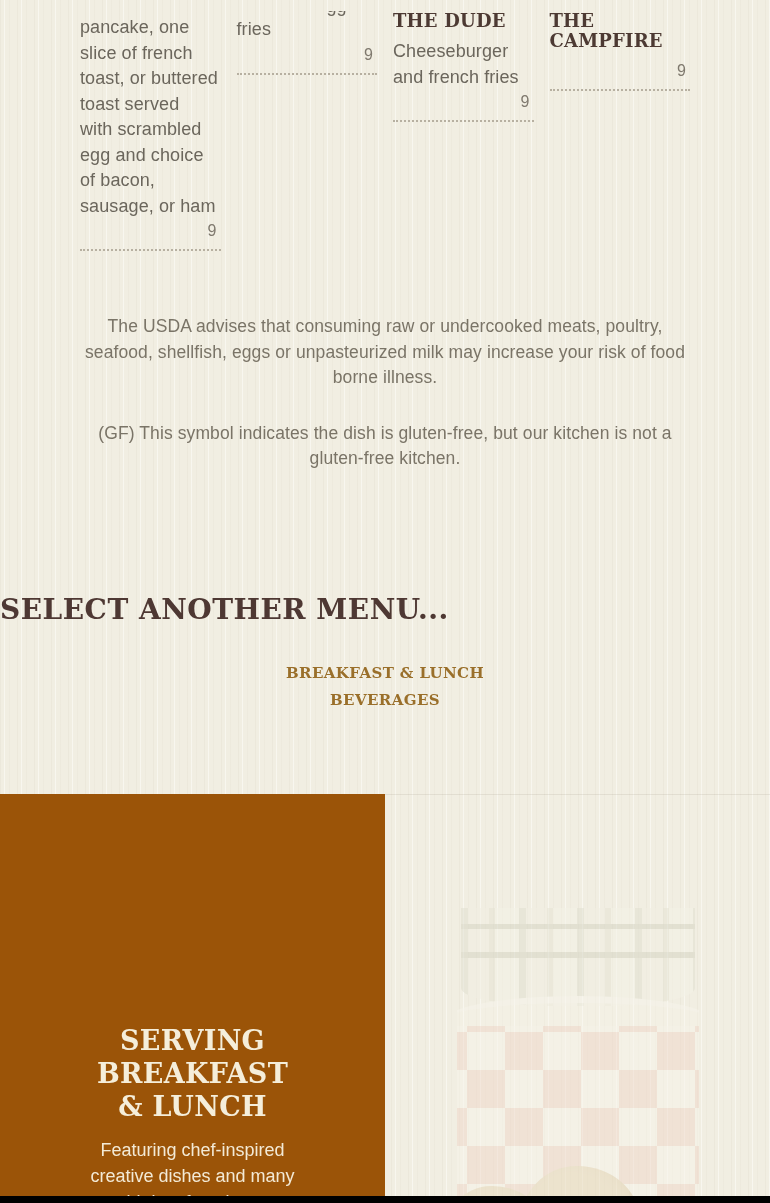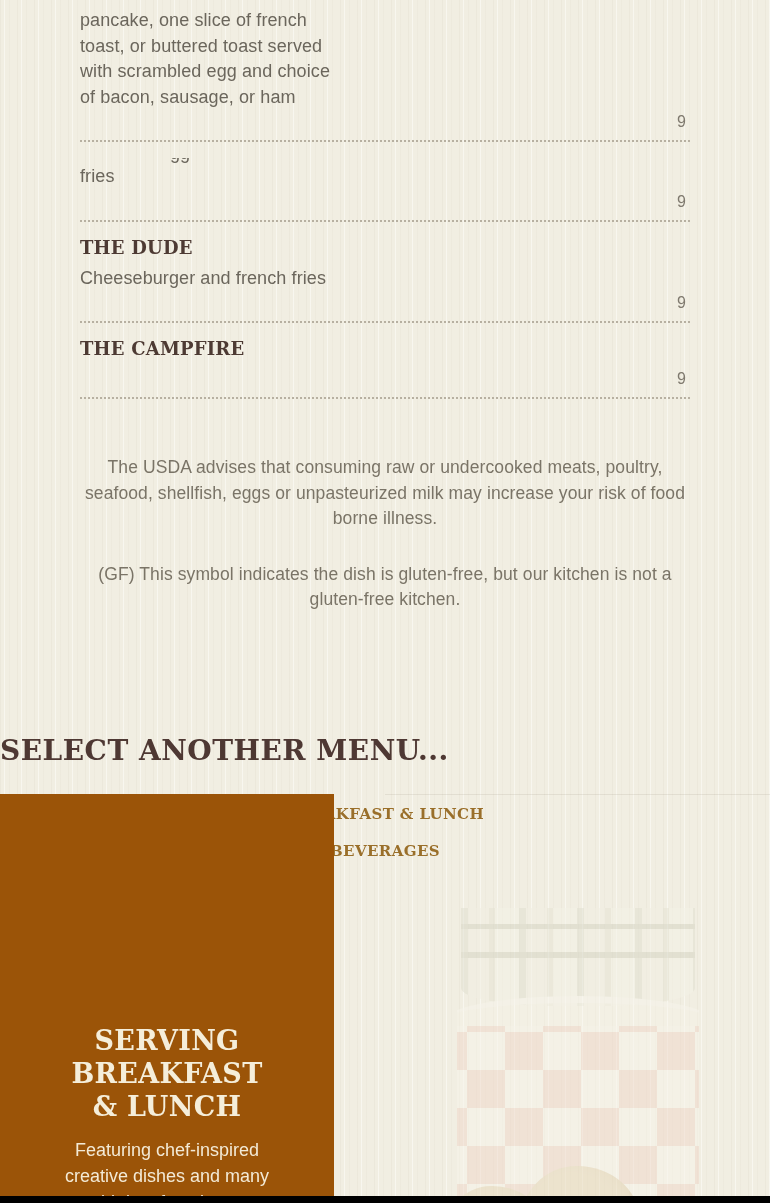--- a/index.html
+++ b/index.html
@@ -9,22 +9,22 @@
     position:relative; width:770px; height:1203px; overflow:hidden;
     background-color:#f1eee2;
     background-image:
       repeating-linear-gradient(90deg,
         rgba(190,180,158,0.10) 0 1px, rgba(0,0,0,0) 1px 4px,
         rgba(255,255,252,0.5) 4px 5px, rgba(0,0,0,0) 5px 9px,
         rgba(190,180,158,0.07) 9px 10px, rgba(0,0,0,0) 10px 17px);
   }
   
   .menu-columns {
-    padding:4px 80px; display:grid;
-    grid-template-columns:1fr; column-gap:60px; row-gap:34px;
+    padding:11px 80px; display:grid;
+    grid-template-columns:1fr 1fr 1fr 1fr; column-gap:60px; row-gap:34px;
     align-items:start;
     gap:16px;
   }
   .multiline { white-space:pre-line; }
   .item-desc {
     font-size:18px; line-height:25.5px; color:#6b665c; letter-spacing:0.1px;
   }
   .row1-left .item-desc { padding-top:4px; }
   .frag-clip { position:relative; height:6px; overflow:hidden; }
   .frag-clip span { position:absolute; top:-15px; left:90px; font-size:18px; color:#6b665c; }
@@ -44,31 +44,31 @@
     width:700px; margin:0 auto; font-size:17.5px; line-height:25.5px;
     color:#7a7467; letter-spacing:0.1px;
   }
   .note + .note { margin-top:30px; }
   
   .select-heading {
     margin-top:120px; 
     font-family:"DejaVu Serif", serif; font-weight:bold;
     font-size:28px; line-height:36px; color:#4e3833; letter-spacing:0.5px;
   }
-  .menu-links { margin-top:36px; display:flex; flex-direction:column; align-items:center; gap:19px; }
+  .menu-links { margin-top:36px; display:flex; flex-direction:column; align-items:center; gap:9px; }
   .menu-link {
     font-family:"DejaVu Serif", serif; font-weight:bold;
     font-size:15px; line-height:18px; color:#9a6f2a;
     text-decoration:none; letter-spacing:0.4px; cursor:pointer;
   }
   
   .hero { position:absolute; left:0; right:0; top:794px; bottom:0; }
   .hero-right-seam { position:absolute; left:385px; right:0; top:0; height:1px; background:rgba(120,110,90,0.12); }
   .hero-left {
-    position:absolute; left:0; top:0; bottom:0; width:334px;
+    position:absolute; left:0; top:0; bottom:0; width:385px;
     background:#9b5408; text-align:center;
   }
   .hero-title {
     margin:230px auto 0; max-width:218px;
     font-family:"DejaVu Serif", serif; font-weight:bold;
     font-size:27px; line-height:33px; color:#f5eeda; letter-spacing:0.3px;
   }
   .hero-subtitle {
     margin:14px auto 0; max-width:250px;
     font-size:18px; line-height:26px; color:#f3ead6;

